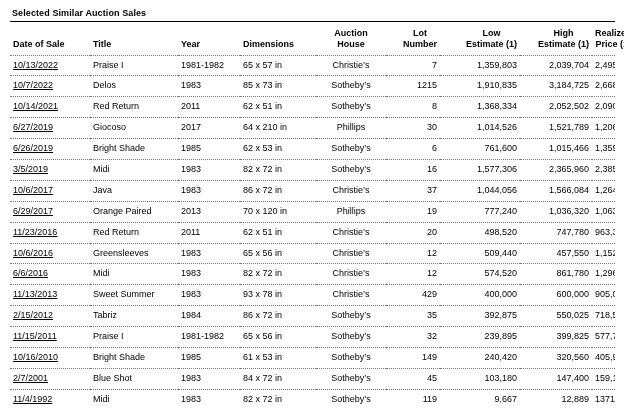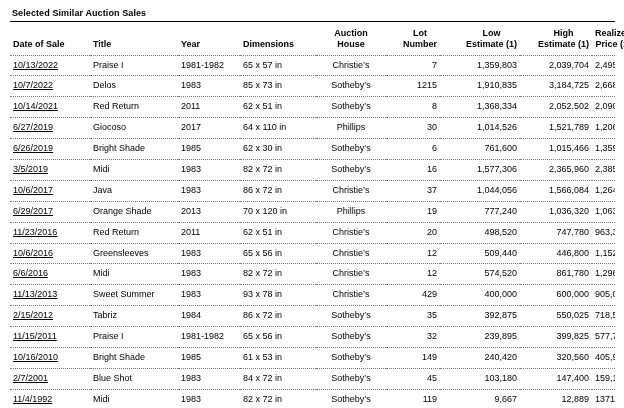--- a/index.html
+++ b/index.html
@@ -113,32 +113,32 @@
           <td class="al-center">Sotheby’s</td>
           <td class="al-right">8</td>
           <td class="al-right">1,368,334</td>
           <td class="al-right">2,052,502</td>
           <td class="al-right">2,090,131</td>
         </tr>
         <tr>
           <td class="al-left">6/27/2019</td>
           <td class="al-left">Giocoso</td>
           <td class="al-left">2017</td>
-          <td class="al-left">64 x 110 in</td>
+          <td class="al-left">64 x 210 in</td>
           <td class="al-center">Phillips</td>
           <td class="al-right">30</td>
           <td class="al-right">1,014,526</td>
           <td class="al-right">1,521,789</td>
           <td class="al-right">1,206,018</td>
         </tr>
         <tr>
           <td class="al-left">6/26/2019</td>
           <td class="al-left">Bright Shade</td>
           <td class="al-left">1985</td>
-          <td class="al-left">62 x 30 in</td>
+          <td class="al-left">62 x 53 in</td>
           <td class="al-center">Sotheby’s</td>
           <td class="al-right">6</td>
           <td class="al-right">761,600</td>
           <td class="al-right">1,015,466</td>
           <td class="al-right">1,359,456</td>
         </tr>
         <tr>
           <td class="al-left">3/5/2019</td>
           <td class="al-left">Midi</td>
           <td class="al-left">1983</td>
@@ -155,21 +155,21 @@
           <td class="al-left">1983</td>
           <td class="al-left">86 x 72 in</td>
           <td class="al-center">Christie’s</td>
           <td class="al-right">37</td>
           <td class="al-right">1,044,056</td>
           <td class="al-right">1,566,084</td>
           <td class="al-right">1,264,287</td>
         </tr>
         <tr>
           <td class="al-left">6/29/2017</td>
-          <td class="al-left">Orange Shade</td>
+          <td class="al-left">Orange Paired</td>
           <td class="al-left">2013</td>
           <td class="al-left">70 x 120 in</td>
           <td class="al-center">Phillips</td>
           <td class="al-right">19</td>
           <td class="al-right">777,240</td>
           <td class="al-right">1,036,320</td>
           <td class="al-right">1,063,523</td>
         </tr>
         <tr>
           <td class="al-left">11/23/2016</td>
@@ -183,21 +183,21 @@
           <td class="al-right">963,390</td>
         </tr>
         <tr>
           <td class="al-left">10/6/2016</td>
           <td class="al-left">Greensleeves</td>
           <td class="al-left">1983</td>
           <td class="al-left">65 x 56 in</td>
           <td class="al-center">Christie’s</td>
           <td class="al-right">12</td>
           <td class="al-right">509,440</td>
-          <td class="al-right">446,800</td>
+          <td class="al-right">457,550</td>
           <td class="al-right">1,152,608</td>
         </tr>
         <tr>
           <td class="al-left">6/6/2016</td>
           <td class="al-left">Midi</td>
           <td class="al-left">1983</td>
           <td class="al-left">82 x 72 in</td>
           <td class="al-center">Christie’s</td>
           <td class="al-right">12</td>
           <td class="al-right">574,520</td>

